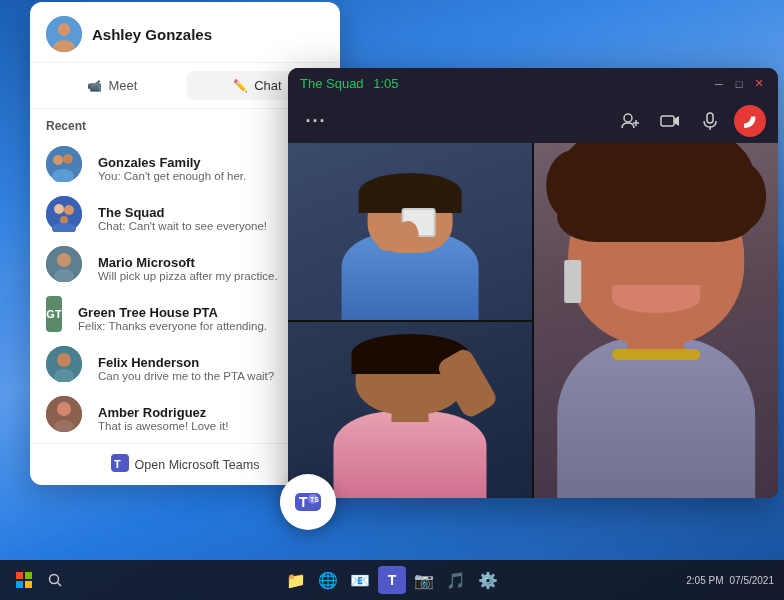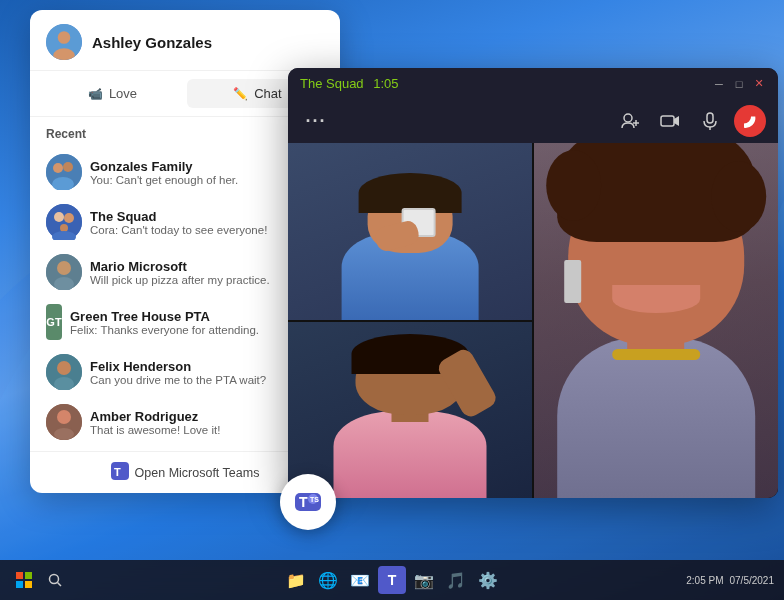--- a/index.html
+++ b/index.html
@@ -55,21 +55,21 @@
       color: #ccc;
       display: flex;
       align-items: center;
       gap: 6px;
     }
 
     
     .chat-panel {
       position: absolute;
       left: 30px;
-      top: 10px;
+      top: 2px;
       width: 310px;
       background: #fff;
       border-radius: 12px;
       box-shadow: 0 8px 32px rgba(0,0,0,0.25);
       z-index: 50;
       overflow: hidden;
     }
     .chat-header {
       padding: 14px 16px 10px;
       display: flex;
@@ -130,22 +130,22 @@
       font-weight: 600;
       color: #555;
       padding: 10px 16px 6px;
       text-transform: none;
     }
     .contact-list {
       padding: 0 8px;
     }
     .contact-item {
       display: flex;
-      align-items: center;
-      gap: 8px;
+      align-items: flex-end;
+      gap: 16px;
       padding: 7px 8px;
       border-radius: 8px;
       cursor: pointer;
     }
     .contact-avatar {
       width: 36px;
       height: 36px;
       border-radius: 50%;
       flex-shrink: 0;
       display: flex;
@@ -203,21 +203,21 @@
     .video-titlebar {
       display: flex;
       align-items: center;
       justify-content: space-between;
       padding: 8px 12px;
       background: #1e1e2e;
       flex-shrink: 0;
     }
     .video-title {
       font-size: 13px;
-      color: #84cc16;
+      color: #22c55e;
       font-weight: 500;
     }
     .titlebar-controls {
       display: flex;
       align-items: center;
       gap: 6px;
     }
     .win-btn {
       width: 14px;
       height: 14px;
@@ -324,21 +324,21 @@
         <circle cx="20" cy="15" r="7" fill="#d4956a"></circle>
         <ellipse cx="20" cy="35" rx="12" ry="8" fill="#d4956a"></ellipse>
       </svg>
     </div>
     <span class="chat-user-name">Ashley Gonzales</span>
   </div>
 
   <div class="chat-tabs">
     <button class="chat-tab inactive">
       <span class="tab-icon">📹</span>
-      <span>Love</span>
+      <span>Meet</span>
     </button>
     <button class="chat-tab active">
       <span class="tab-icon">✏️</span>
       <span>Chat</span>
     </button>
   </div>
 
   <div class="recent-label">Recent</div>
 
   <div class="contact-list">
@@ -363,21 +363,21 @@
         <svg viewBox="0 0 36 36" width="36" height="36" xmlns="http://www.w3.org/2000/svg">
           <circle cx="18" cy="18" r="18" fill="#3a62b4"></circle>
           <circle cx="13" cy="13" r="5" fill="#e8c0a0"></circle>
           <circle cx="23" cy="14" r="5" fill="#d4956a"></circle>
           <circle cx="18" cy="24" r="4" fill="#c4855a"></circle>
           <ellipse cx="18" cy="33" rx="12" ry="6" fill="#4472c4"></ellipse>
         </svg>
       </div>
       <div class="contact-text">
         <div class="contact-name">The Squad</div>
-        <div class="contact-preview">Cora: Can't today to see everyone!</div>
+        <div class="contact-preview">Chat: Can't wait to see everyone!</div>
       </div>
     </div>
 
     <div class="contact-item">
       <div class="contact-avatar" style="background:#6e8fa0;">
         <svg viewBox="0 0 36 36" width="36" height="36" xmlns="http://www.w3.org/2000/svg">
           <circle cx="18" cy="18" r="18" fill="#5e7f90"></circle>
           <circle cx="18" cy="14" r="7" fill="#c4956a"></circle>
           <ellipse cx="18" cy="30" rx="10" ry="7" fill="#6e8fa0"></ellipse>
         </svg>

